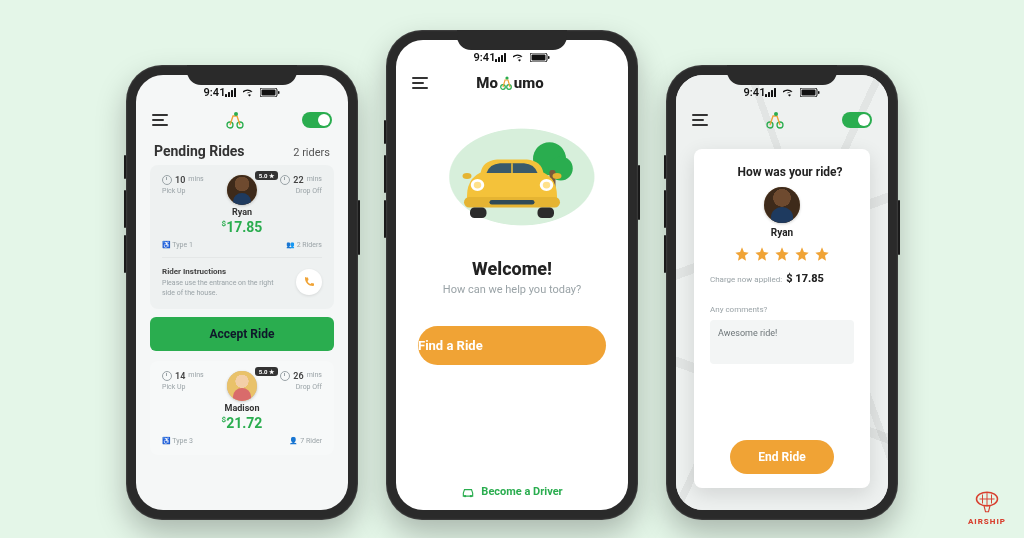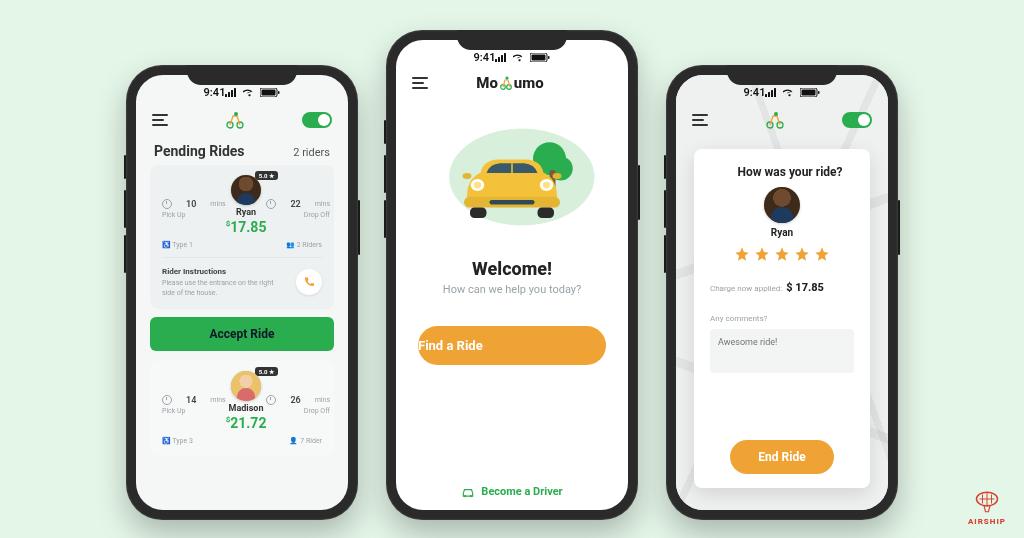--- a/index.html
+++ b/index.html
@@ -114,21 +114,21 @@
     margin:0 14px 8px 14px;
     background:var(--card-bg);
     border-radius:8px;
     padding:10px 12px 10px 12px;
   }
   .ride-card.alt{background:var(--card-bg2);}
   .ride-top{display:flex;align-items:flex-start;justify-content:space-between;position:relative;}
   .col{display:flex;flex-direction:column;gap:2px;font-size:8px;color:var(--muted);}
   .col .big{font-size:9px;color:#444;font-weight:600;}
   .col .tiny{font-size:7px;}
-  .col .row{display:flex;align-items:center;gap:14px;margin-top:24px;}
+  .col .row{display:flex;gap:3px;}
   .clk{width:8px;height:8px;border:1px solid #9aa3a7;border-radius:50%;position:relative;display:inline-block;}
   .clk::after{content:"";position:absolute;left:3px;top:1px;width:1px;height:3px;background:#9aa3a7;}
   .center-col{display:flex;flex-direction:column;align-items:center;gap:2px;}
   .avatar{width:30px;height:30px;border-radius:50%;background:#c9b08e;position:relative;overflow:hidden;box-shadow:0 1px 3px rgba(0,0,0,.2);}
   .avatar.dark::before{content:"";position:absolute;inset:0;background:radial-gradient(circle at 50% 30%,#6e4a2f 0 28%,#3e2a1a 29% 100%);}
   .avatar.dark::after{content:"";position:absolute;left:20%;right:20%;bottom:-4px;height:55%;background:#1e3a5f;border-radius:50% 50% 0 0;}
   .avatar.blonde::before{content:"";position:absolute;inset:0;background:radial-gradient(circle at 50% 34%,#f3cfa8 0 26%,#e9c26a 27% 100%);}
   .avatar.blonde::after{content:"";position:absolute;left:20%;right:20%;bottom:-4px;height:55%;background:#d96b6b;border-radius:50% 50% 0 0;}
   .rider-name{font-size:9px;font-weight:700;color:#333;}
   .badge{
@@ -188,21 +188,21 @@
     position:absolute;left:18px;right:18px;top:74px;bottom:22px;
     background:#fff;border-radius:8px;
     box-shadow:0 6px 20px rgba(0,0,0,.12);
     padding:14px 16px 14px 16px;
     display:flex;flex-direction:column;align-items:center;
   }
   .rate-card h3{margin:2px 0 8px 16px;font-size:12px;font-weight:700;color:#222;}
   .rate-card .avatar{width:36px;height:36px;}
   .rate-name{font-size:10px;font-weight:700;color:#222;margin-top:4px;}
   .stars{display:flex;gap:4px;margin:8px 0 10px 0;}
-  .charge{font-size:8px;color:var(--muted);align-self:flex-start;margin-top:9px;}
+  .charge{font-size:8px;color:var(--muted);align-self:flex-start;}
   .charge b{color:#222;font-size:11px;font-weight:800;margin-left:4px;}
   .comment-label{align-self:flex-start;font-size:8px;color:var(--muted);margin-top:20px;}
   .comment-box{
     align-self:stretch;margin-top:6px;background:#f3f5f5;border-radius:4px;
     font-size:9px;color:#6d7578;padding:8px 8px;height:44px;box-sizing:border-box;
   }
   .end-btn{
     margin-top:auto;align-self:center;
     background:var(--orange);color:#fff;
     border-radius:20px;padding:10px 28px;font-size:12px;font-weight:700;

